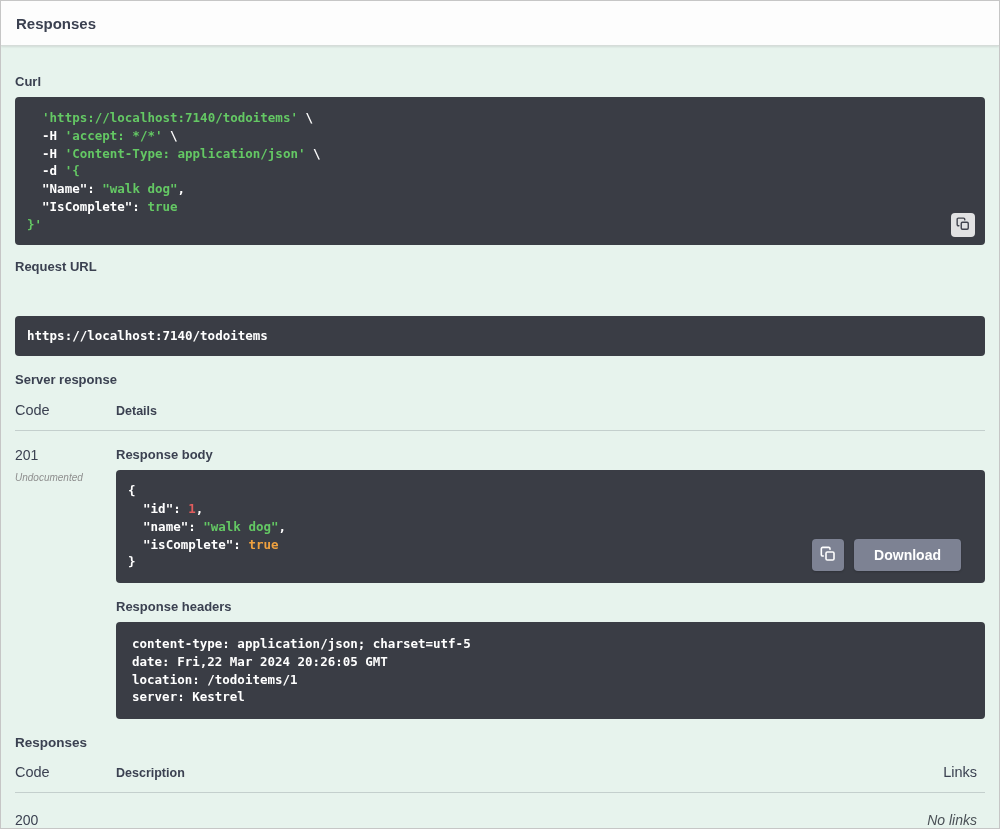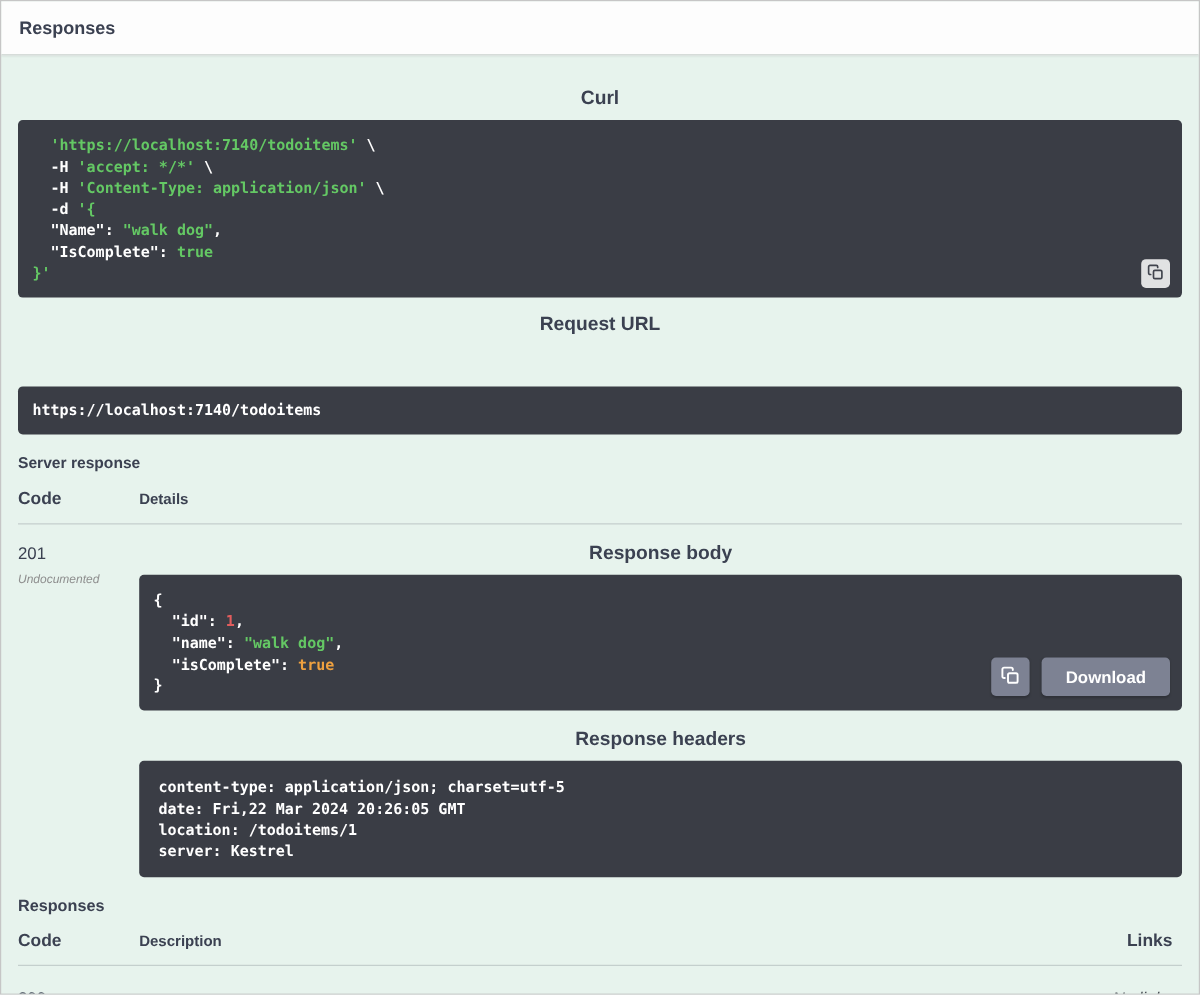--- a/index.html
+++ b/index.html
@@ -26,21 +26,21 @@
   }
 
   .body-wrap { padding: 20px 14px 0; }
 
   .label {
     font-size: 13px;
     font-weight: bold;
     color: var(--text-dark, #3b4151);
     margin-bottom: 8px;
   }
-  .label.small { font-size: 16px; text-align: center; }
+  .label.small { font-size: 13px; }
 
   .code-block {
     position: relative;
     background: var(--code-block-bg, #3b3e46);
     border-radius: 4px;
     padding: 12px;
     font-family: "DejaVu Sans Mono", "Liberation Mono", monospace;
     font-size: 12.5px;
     font-weight: bold;
     line-height: 1.42;
@@ -80,41 +80,41 @@
   .request-url-block .code-line { line-height: 18px; }
 
   .srv-head {
     display: grid;
     grid-template-columns: 101px 1fr;
     align-items: baseline;
     margin-top: 13px;
     padding: 2px 0 12px;
     border-bottom: 1px solid rgba(59,65,81,.2);
   }
-  .col-header-lg { font-size: 14.5px; font-weight: bold; color: var(--text-dark, #3b4151); }
+  .col-header-lg { font-size: 14.5px; font-weight: normal; color: var(--text-dark, #3b4151); }
   .col-header-sm { font-size: 12.5px; font-weight: bold; color: var(--text-dark, #3b4151); }
 
   .srv-row {
     display: grid;
     grid-template-columns: 101px 1fr;
     padding-top: 16px;
   }
   .status-code { font-size: 14px; color: var(--text-dark, #3b4151); }
   .undocumented {
     font-size: 10px;
     font-style: italic;
     color: var(--undocumented-gray, #8e8e8e);
     margin-top: 9px;
   }
 
   .response-body-block { margin-bottom: 16px; }
 
   .body-actions {
     position: absolute;
-    right: 10px;
+    right: 24px;
     bottom: 12px;
     display: flex;
     gap: 10px;
     align-items: center;
   }
   .copy-btn-dark {
     width: 32px;
     height: 32px;
     border: none;
     border-radius: 4px;

